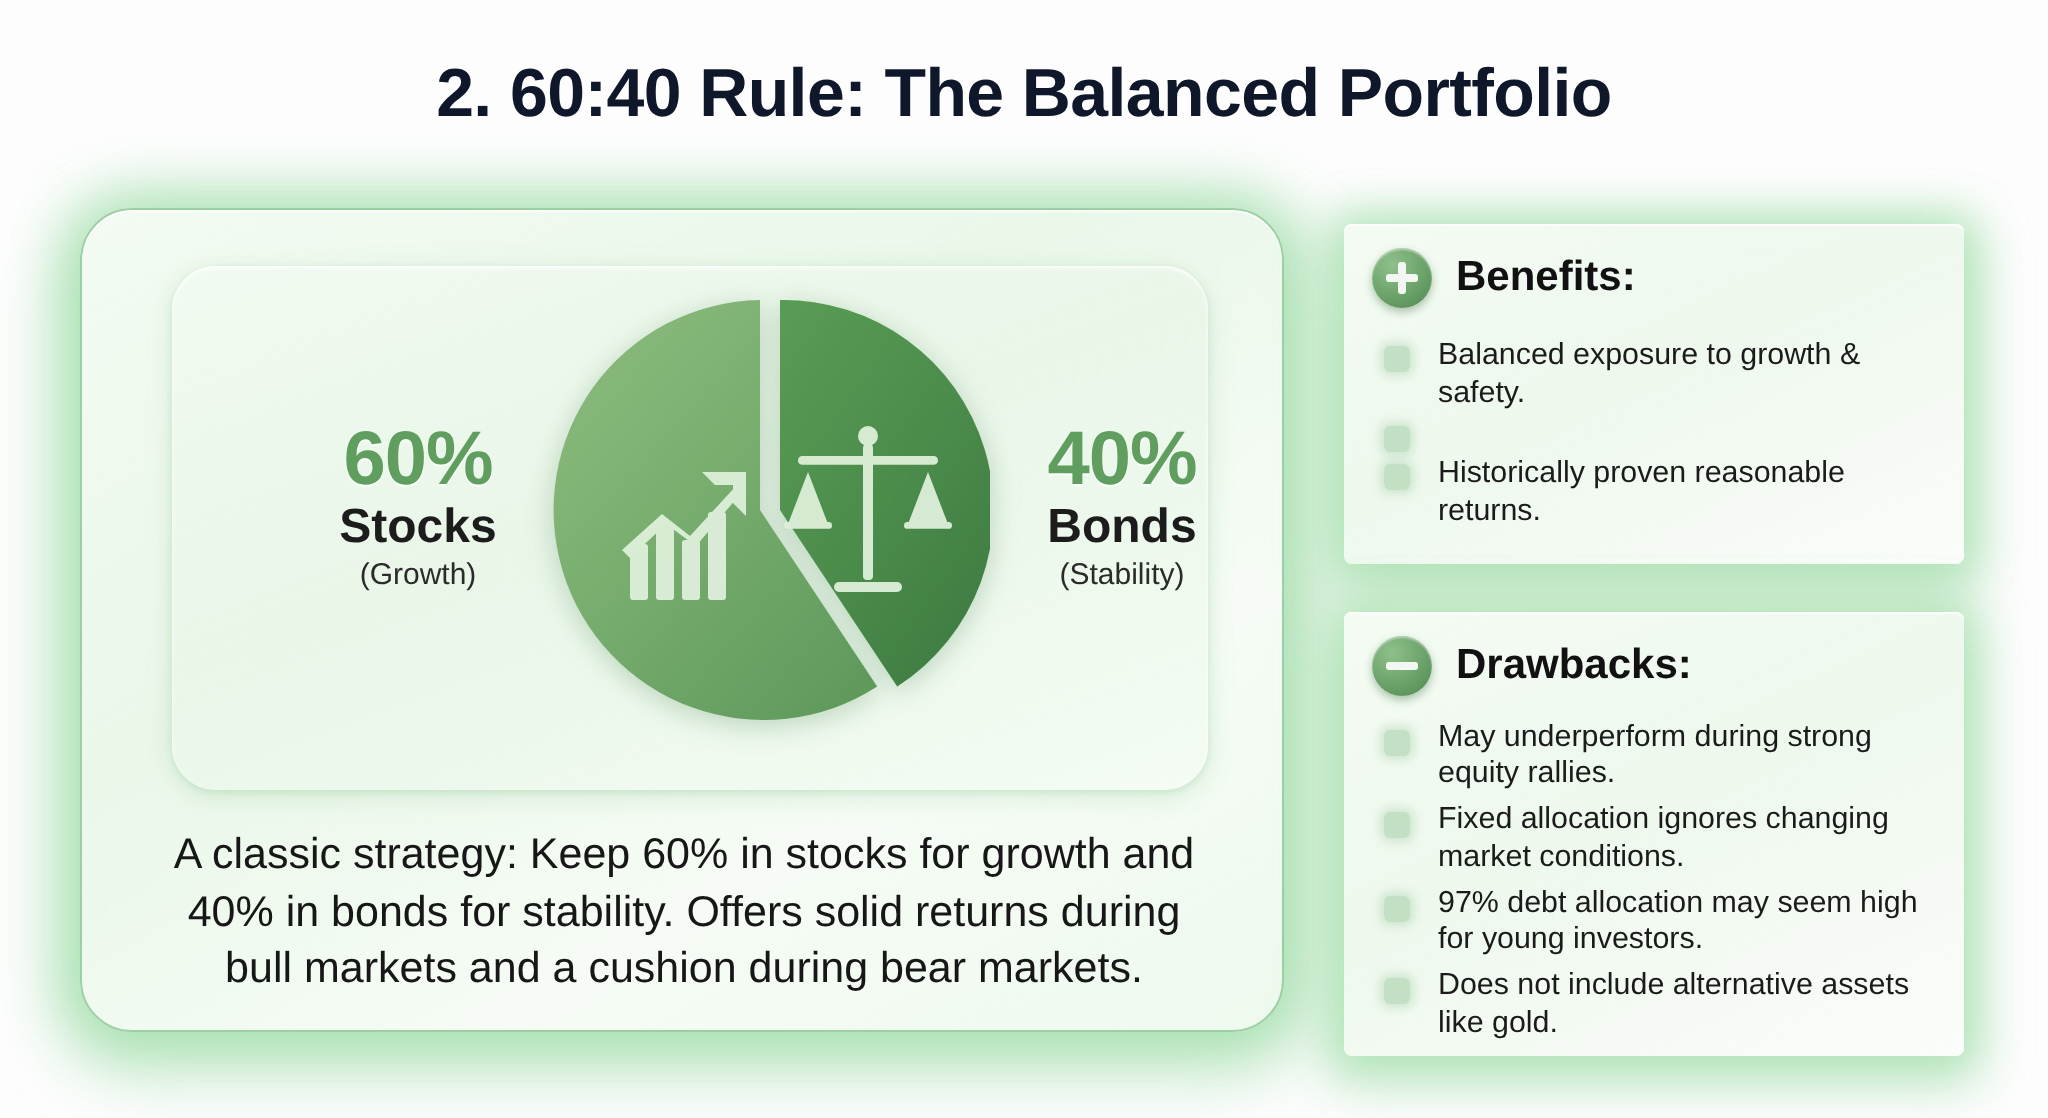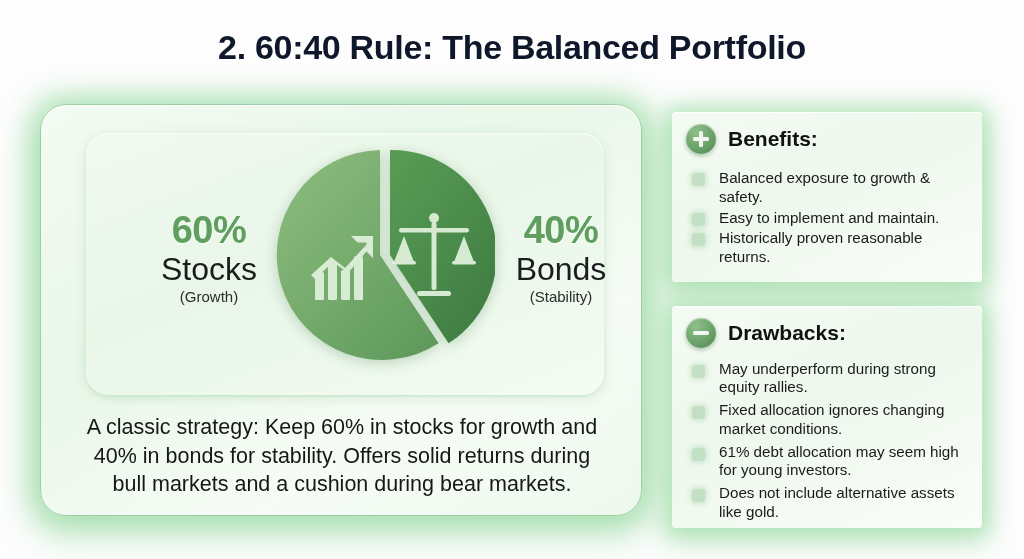--- a/index.html
+++ b/index.html
@@ -52,21 +52,21 @@
   .pie-svg { display: block; width: 222px; height: 222px;
     filter: drop-shadow(0 3px 7px rgba(70,130,80,0.30)); }
 
   
   .side-label { position: absolute; text-align: center; width: 170px; }
   .side-label.left  { left: 38px;  top: 78px; }
   .side-label.right { left: 390px; top: 78px; }
   .pct  { font-size: 38px; font-weight: 700; color: #5f9e5f;
           letter-spacing: -0.5px; line-height: 1.02;
           text-shadow: 0 1px 1px rgba(255,255,255,0.85); }
-  .pname{ font-size: 32px; font-weight: 400; color: #1c1c1c; line-height: 1.2; }
+  .pname{ font-size: 24px; font-weight: 700; color: #1c1c1c; line-height: 1.2; }
   .pnote{ font-size: 15px; font-weight: 400; color: #2b2b2b; line-height: 1.22; }
 
   
   .caption {
     position: absolute; left: 42px; top: 308px; width: 518px;
     text-align: center; font-size: 21.5px; line-height: 1.33;
     color: #171717;
   }
 
   
@@ -192,21 +192,20 @@
         </span>
       <span class="card-title">Benefits:</span>
     </div>
     <div class="card-list">
       <div class="li">
         <span class="bullet"></span>
         <span class="li-text">Balanced exposure to growth &amp; safety.</span>
       </div>
       <div class="li">
         <span class="bullet"></span>
-        <span class="li-text">Easy to implement and maintain.</span>
       </div>
       <div class="li">
         <span class="bullet"></span>
         <span class="li-text">Historically proven reasonable returns.</span>
       </div>
     </div>
   </div>
 
   <div class="side-card drawbacks">
     <div class="card-head">
@@ -219,21 +218,21 @@
       <div class="li">
         <span class="bullet"></span>
         <span class="li-text">May underperform during strong equity rallies.</span>
       </div>
       <div class="li">
         <span class="bullet"></span>
         <span class="li-text">Fixed allocation ignores changing market conditions.</span>
       </div>
       <div class="li">
         <span class="bullet"></span>
-        <span class="li-text">61% debt allocation may seem high for young investors.</span>
+        <span class="li-text">97% debt allocation may seem high for young investors.</span>
       </div>
       <div class="li">
         <span class="bullet"></span>
         <span class="li-text">Does not include alternative assets like gold.</span>
       </div>
     </div>
   </div>
 
 </div>
 

